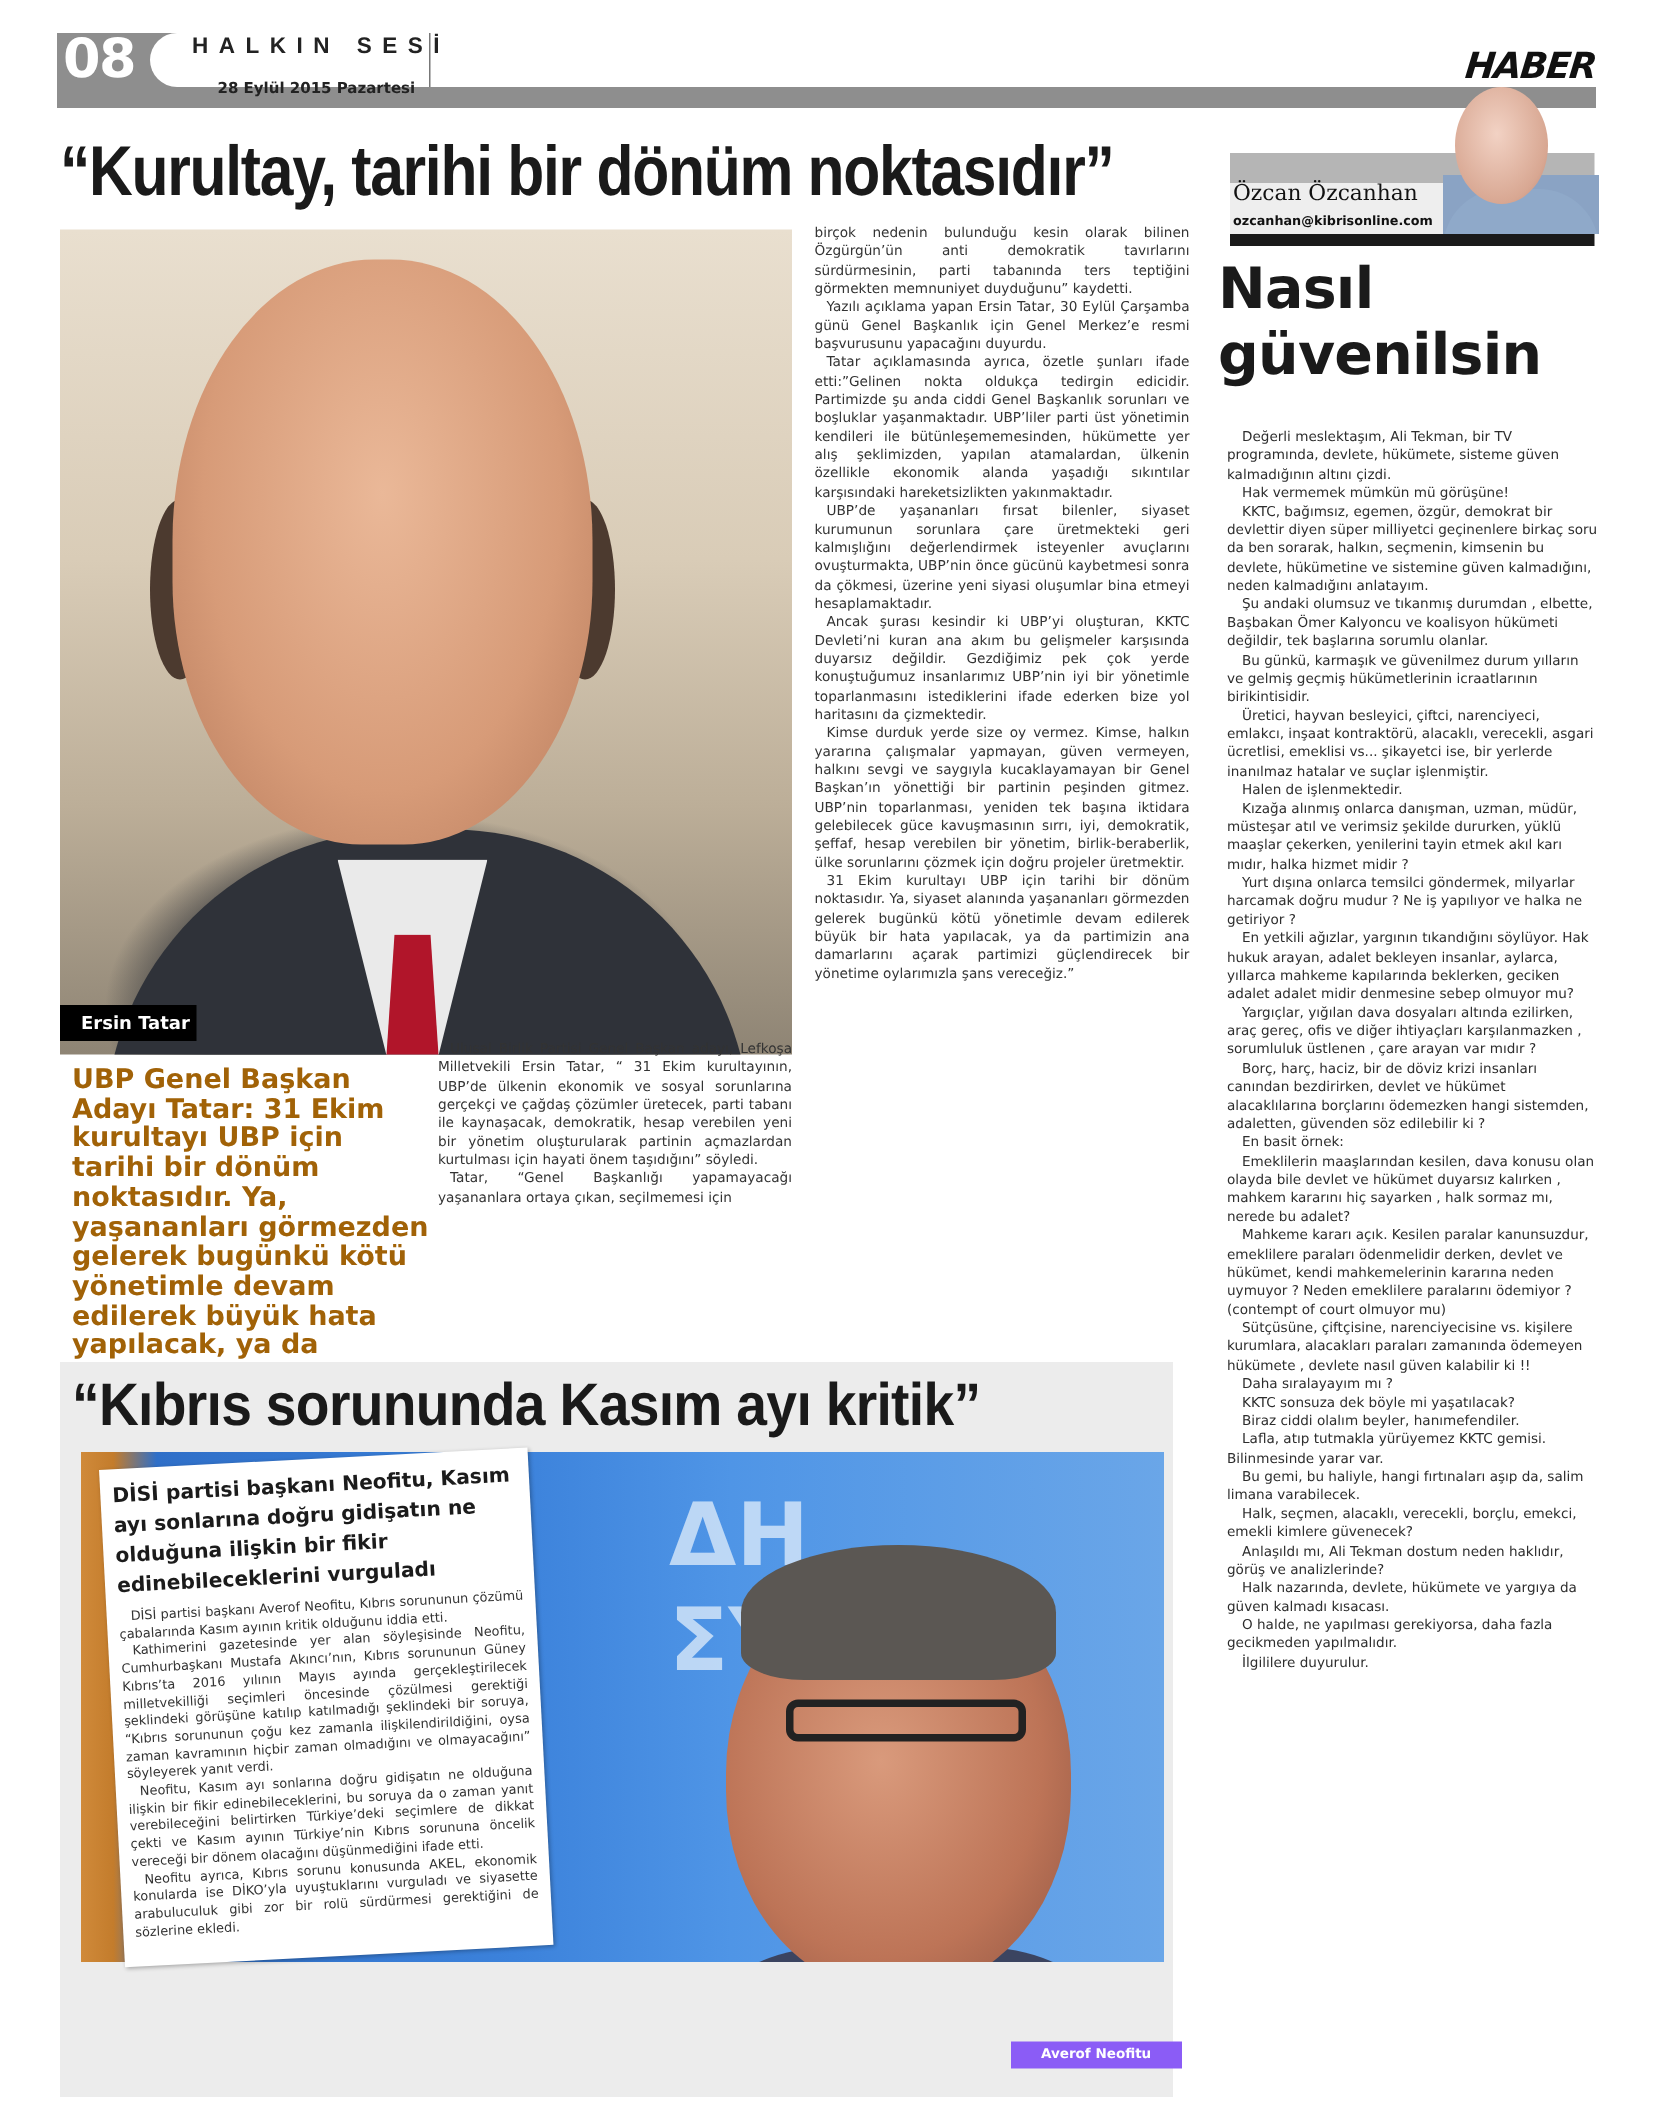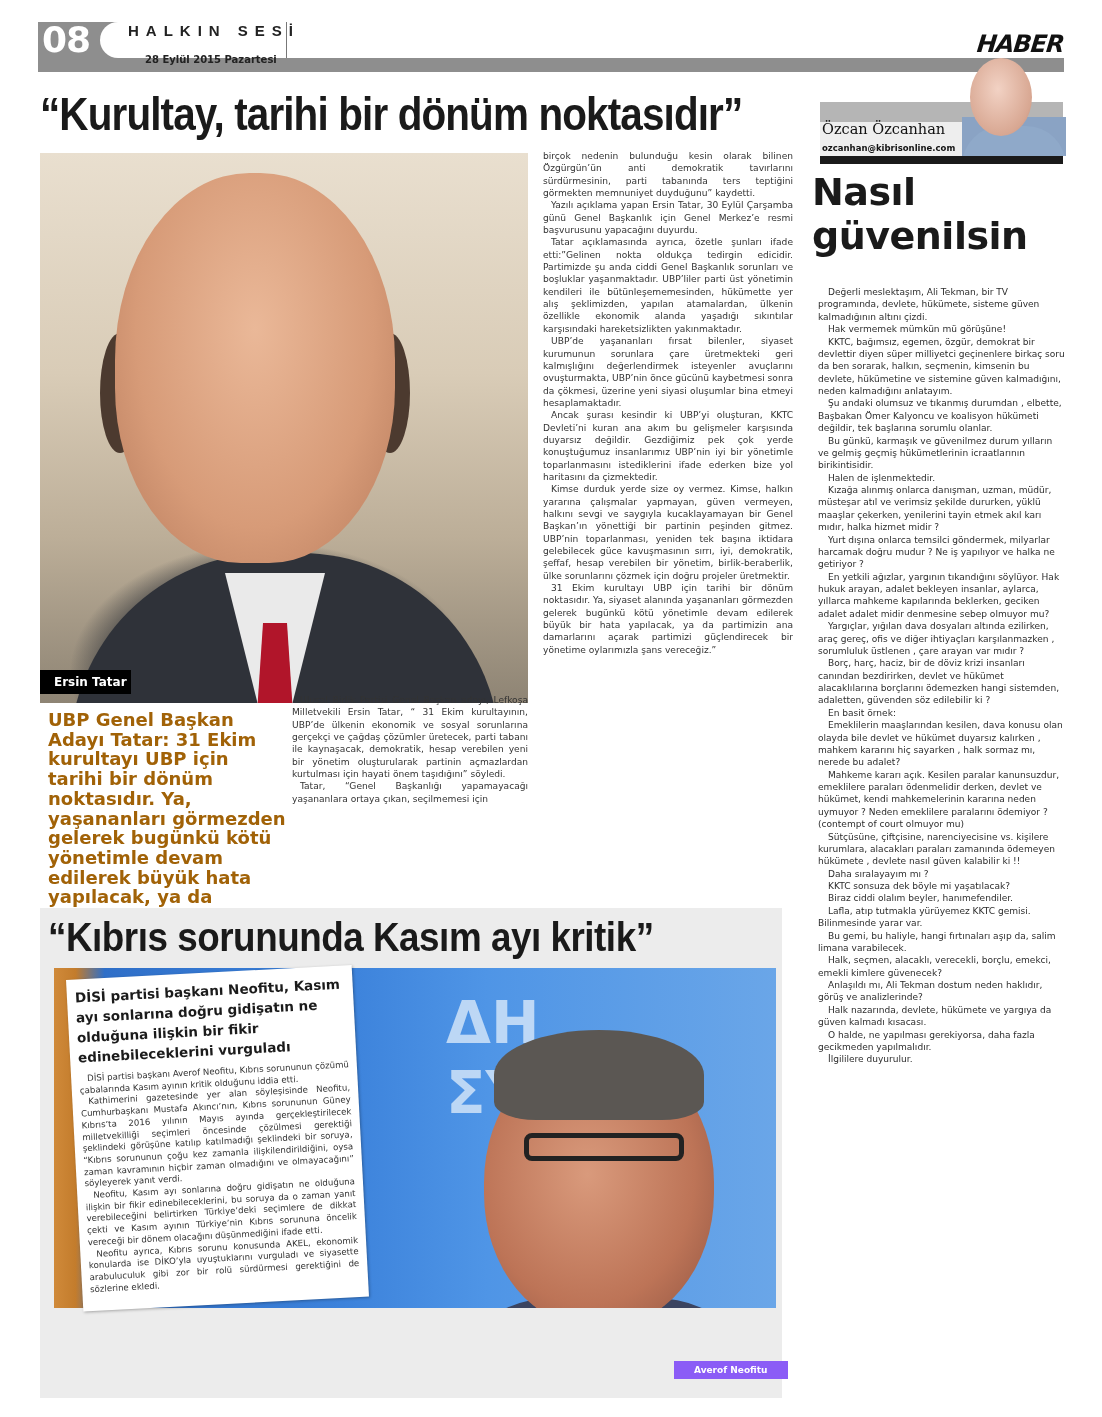--- a/index.html
+++ b/index.html
@@ -125,20 +125,21 @@
   <div>Nasıl</div>
   <div>güvenilsin</div>
 </div>
 
 <div class="col-body">
   <p>Değerli meslektaşım, Ali Tekman, bir TV programında, devlete, hükümete, sisteme güven kalmadığının altını çizdi.</p>
   <p>Hak vermemek mümkün mü görüşüne!</p>
   <p>KKTC, bağımsız, egemen, özgür, demokrat bir devlettir diyen süper milliyetci geçinenlere birkaç soru da ben sorarak, halkın, seçmenin, kimsenin bu devlete, hükümetine ve sistemine güven kalmadığını, neden kalmadığını anlatayım.</p>
   <p>Şu andaki olumsuz ve tıkanmış durumdan , elbette, Başbakan Ömer Kalyoncu ve koalisyon hükümeti değildir, tek başlarına sorumlu olanlar.</p>
   <p>Bu günkü, karmaşık ve güvenilmez durum yılların ve gelmiş geçmiş hükümetlerinin icraatlarının birikintisidir.</p>
+  <p>Üretici, hayvan besleyici, çiftci, narenciyeci, emlakcı, inşaat kontraktörü, alacaklı, verecekli, asgari ücretlisi, emeklisi vs... şikayetci ise, bir yerlerde inanılmaz hatalar ve suçlar işlenmiştir.</p>
   <p>Halen de işlenmektedir.</p>
   <p>Kızağa alınmış onlarca danışman, uzman, müdür, müsteşar atıl ve verimsiz şekilde dururken, yüklü maaşlar çekerken, yenilerini tayin etmek akıl karı mıdır, halka hizmet midir ?</p>
   <p>Yurt dışına onlarca temsilci göndermek, milyarlar harcamak doğru mudur ? Ne iş yapılıyor ve halka ne getiriyor ?</p>
   <p>En yetkili ağızlar, yargının tıkandığını söylüyor. Hak hukuk arayan, adalet bekleyen insanlar, aylarca, yıllarca mahkeme kapılarında beklerken, geciken adalet adalet midir denmesine sebep olmuyor mu?</p>
   <p>Yargıçlar, yığılan dava dosyaları altında ezilirken, araç gereç, ofis ve diğer ihtiyaçları karşılanmazken , sorumluluk üstlenen , çare arayan var mıdır ?</p>
   <p>Borç, harç, haciz, bir de döviz krizi insanları canından bezdirirken, devlet ve hükümet alacaklılarına borçlarını ödemezken hangi sistemden, adaletten, güvenden söz edilebilir ki ?</p>
   <p>En basit örnek:</p>
   <p>Emeklilerin maaşlarından kesilen, dava konusu olan olayda bile devlet ve hükümet duyarsız kalırken , mahkem kararını hiç sayarken , halk sormaz mı, nerede bu adalet?</p>
   <p>Mahkeme kararı açık. Kesilen paralar kanunsuzdur, emeklilere paraları ödenmelidir derken, devlet ve hükümet, kendi mahkemelerinin kararına neden uymuyor ? Neden emeklilere paralarını ödemiyor ? (contempt of court olmuyor mu)</p>
   <p>Sütçüsüne, çiftçisine, narenciyecisine vs. kişilere kurumlara, alacakları paraları zamanında ödemeyen hükümete , devlete nasıl güven kalabilir ki !!</p>

